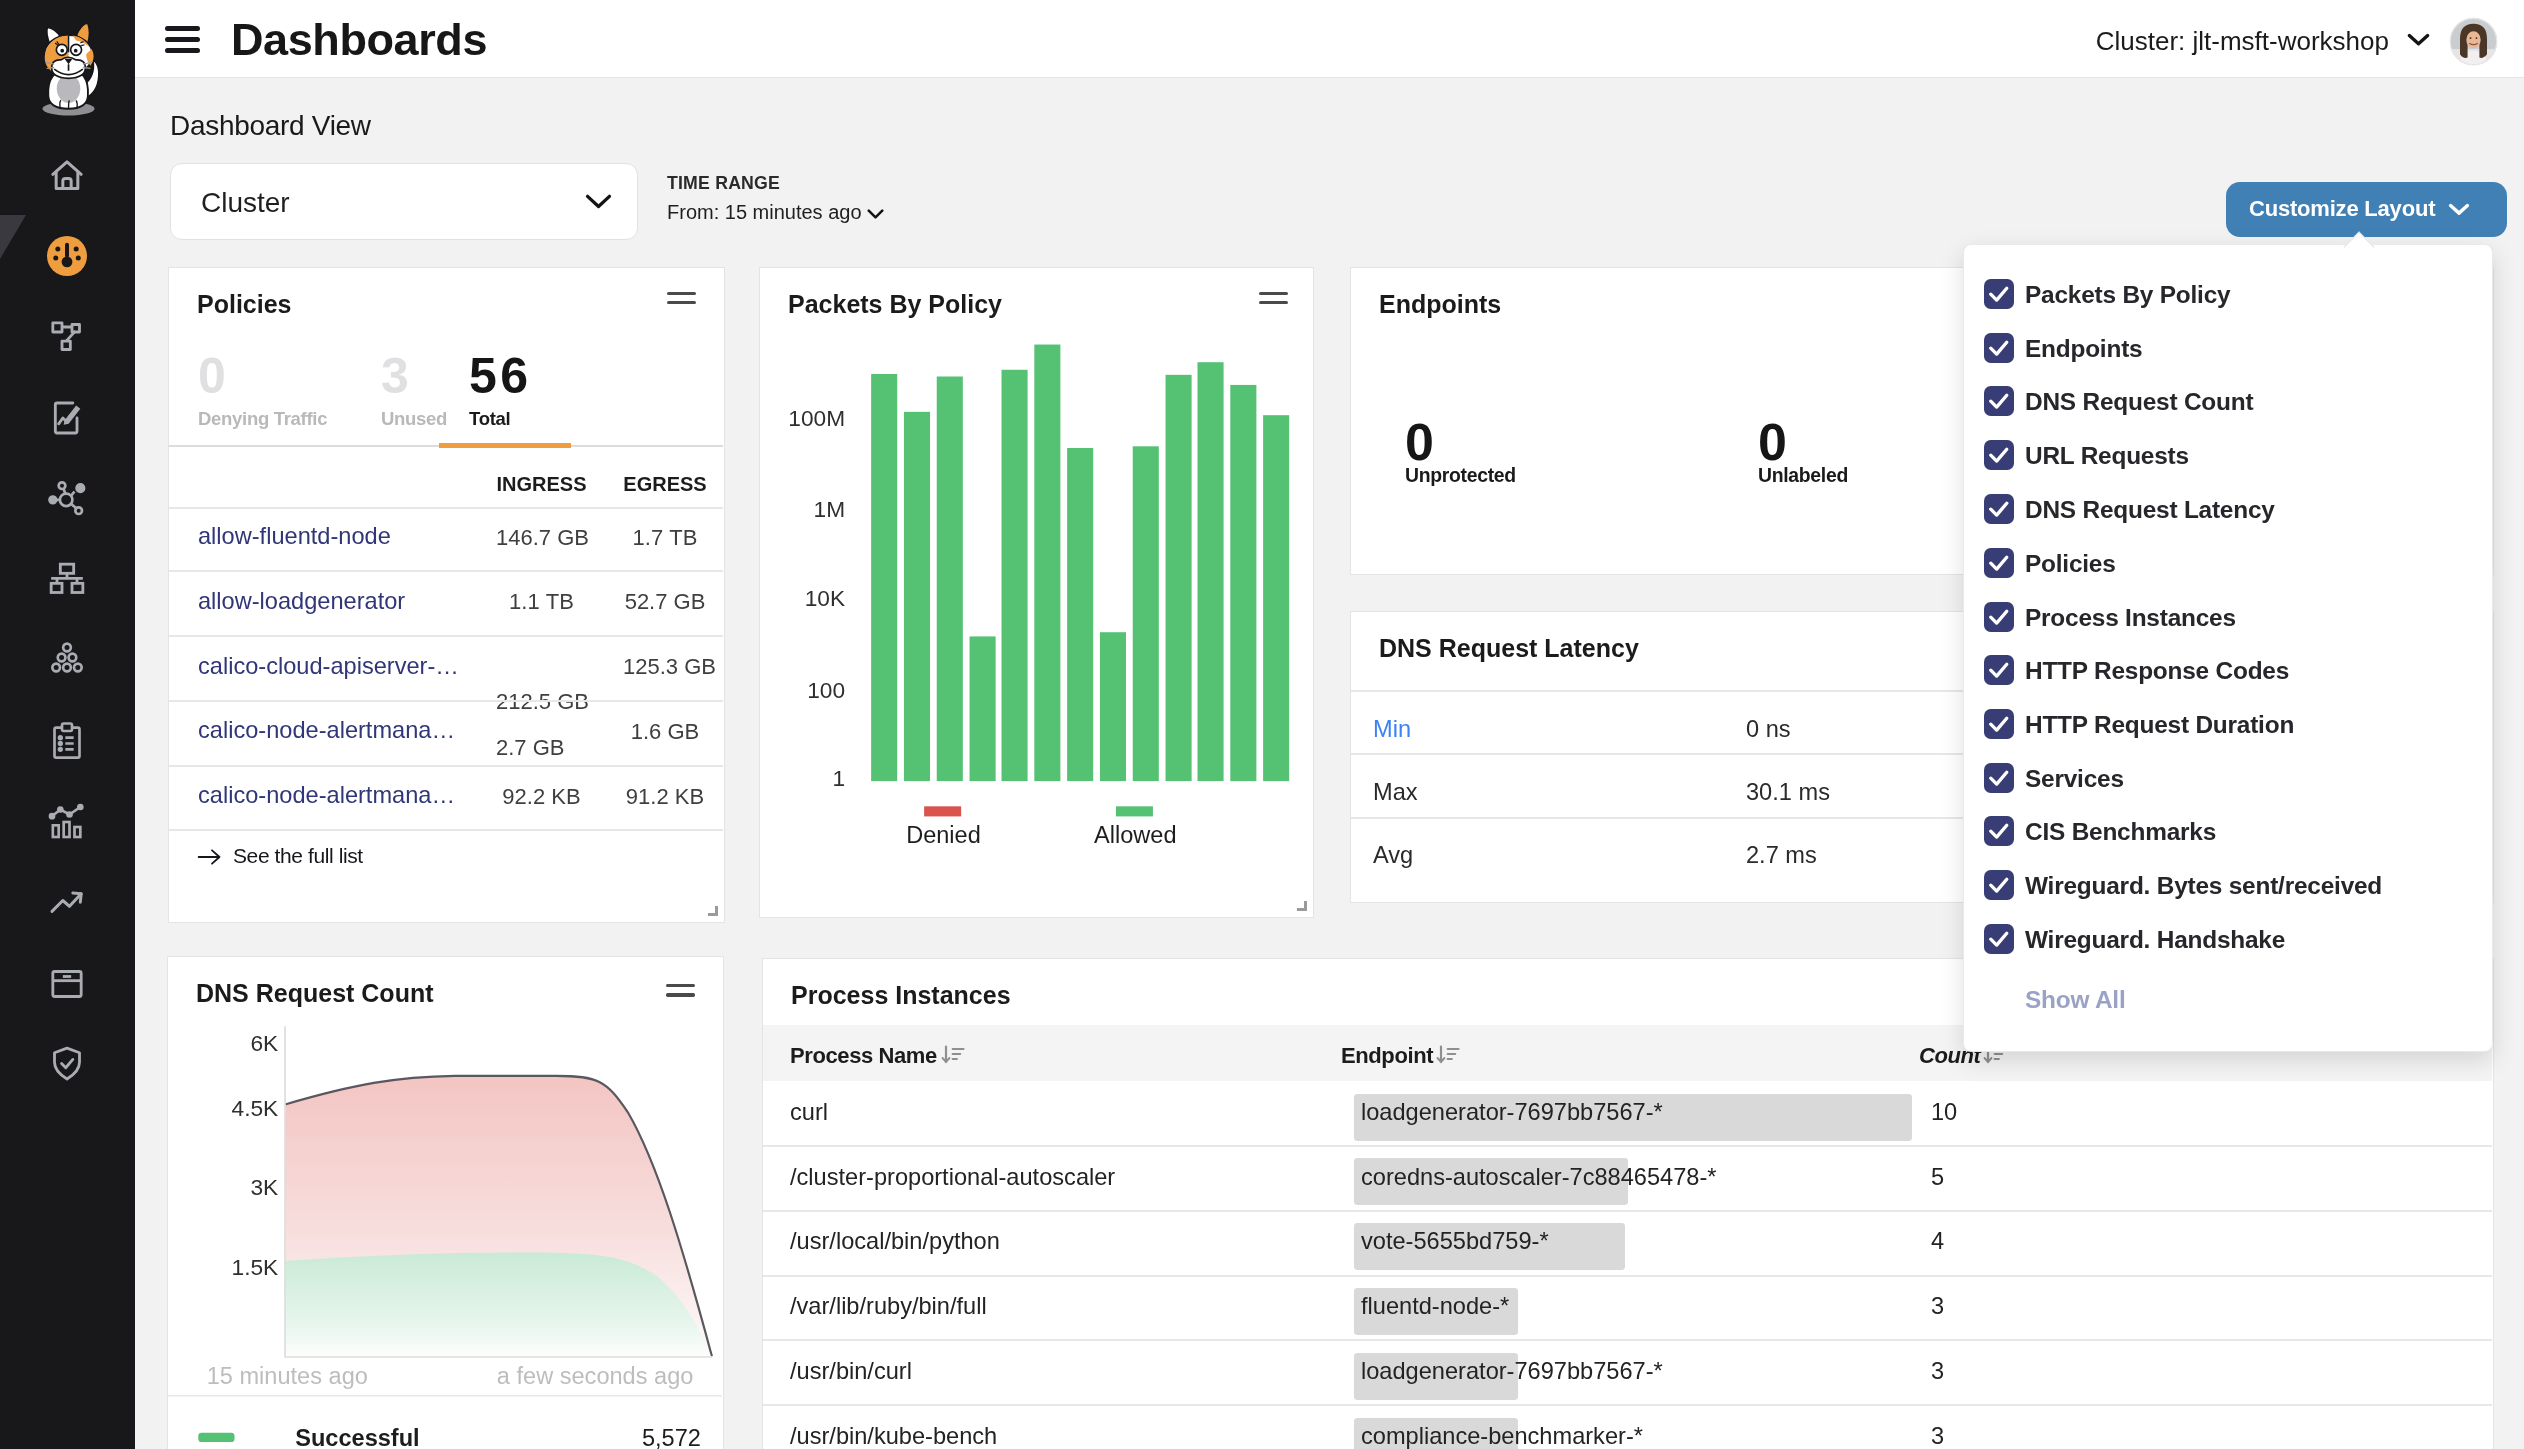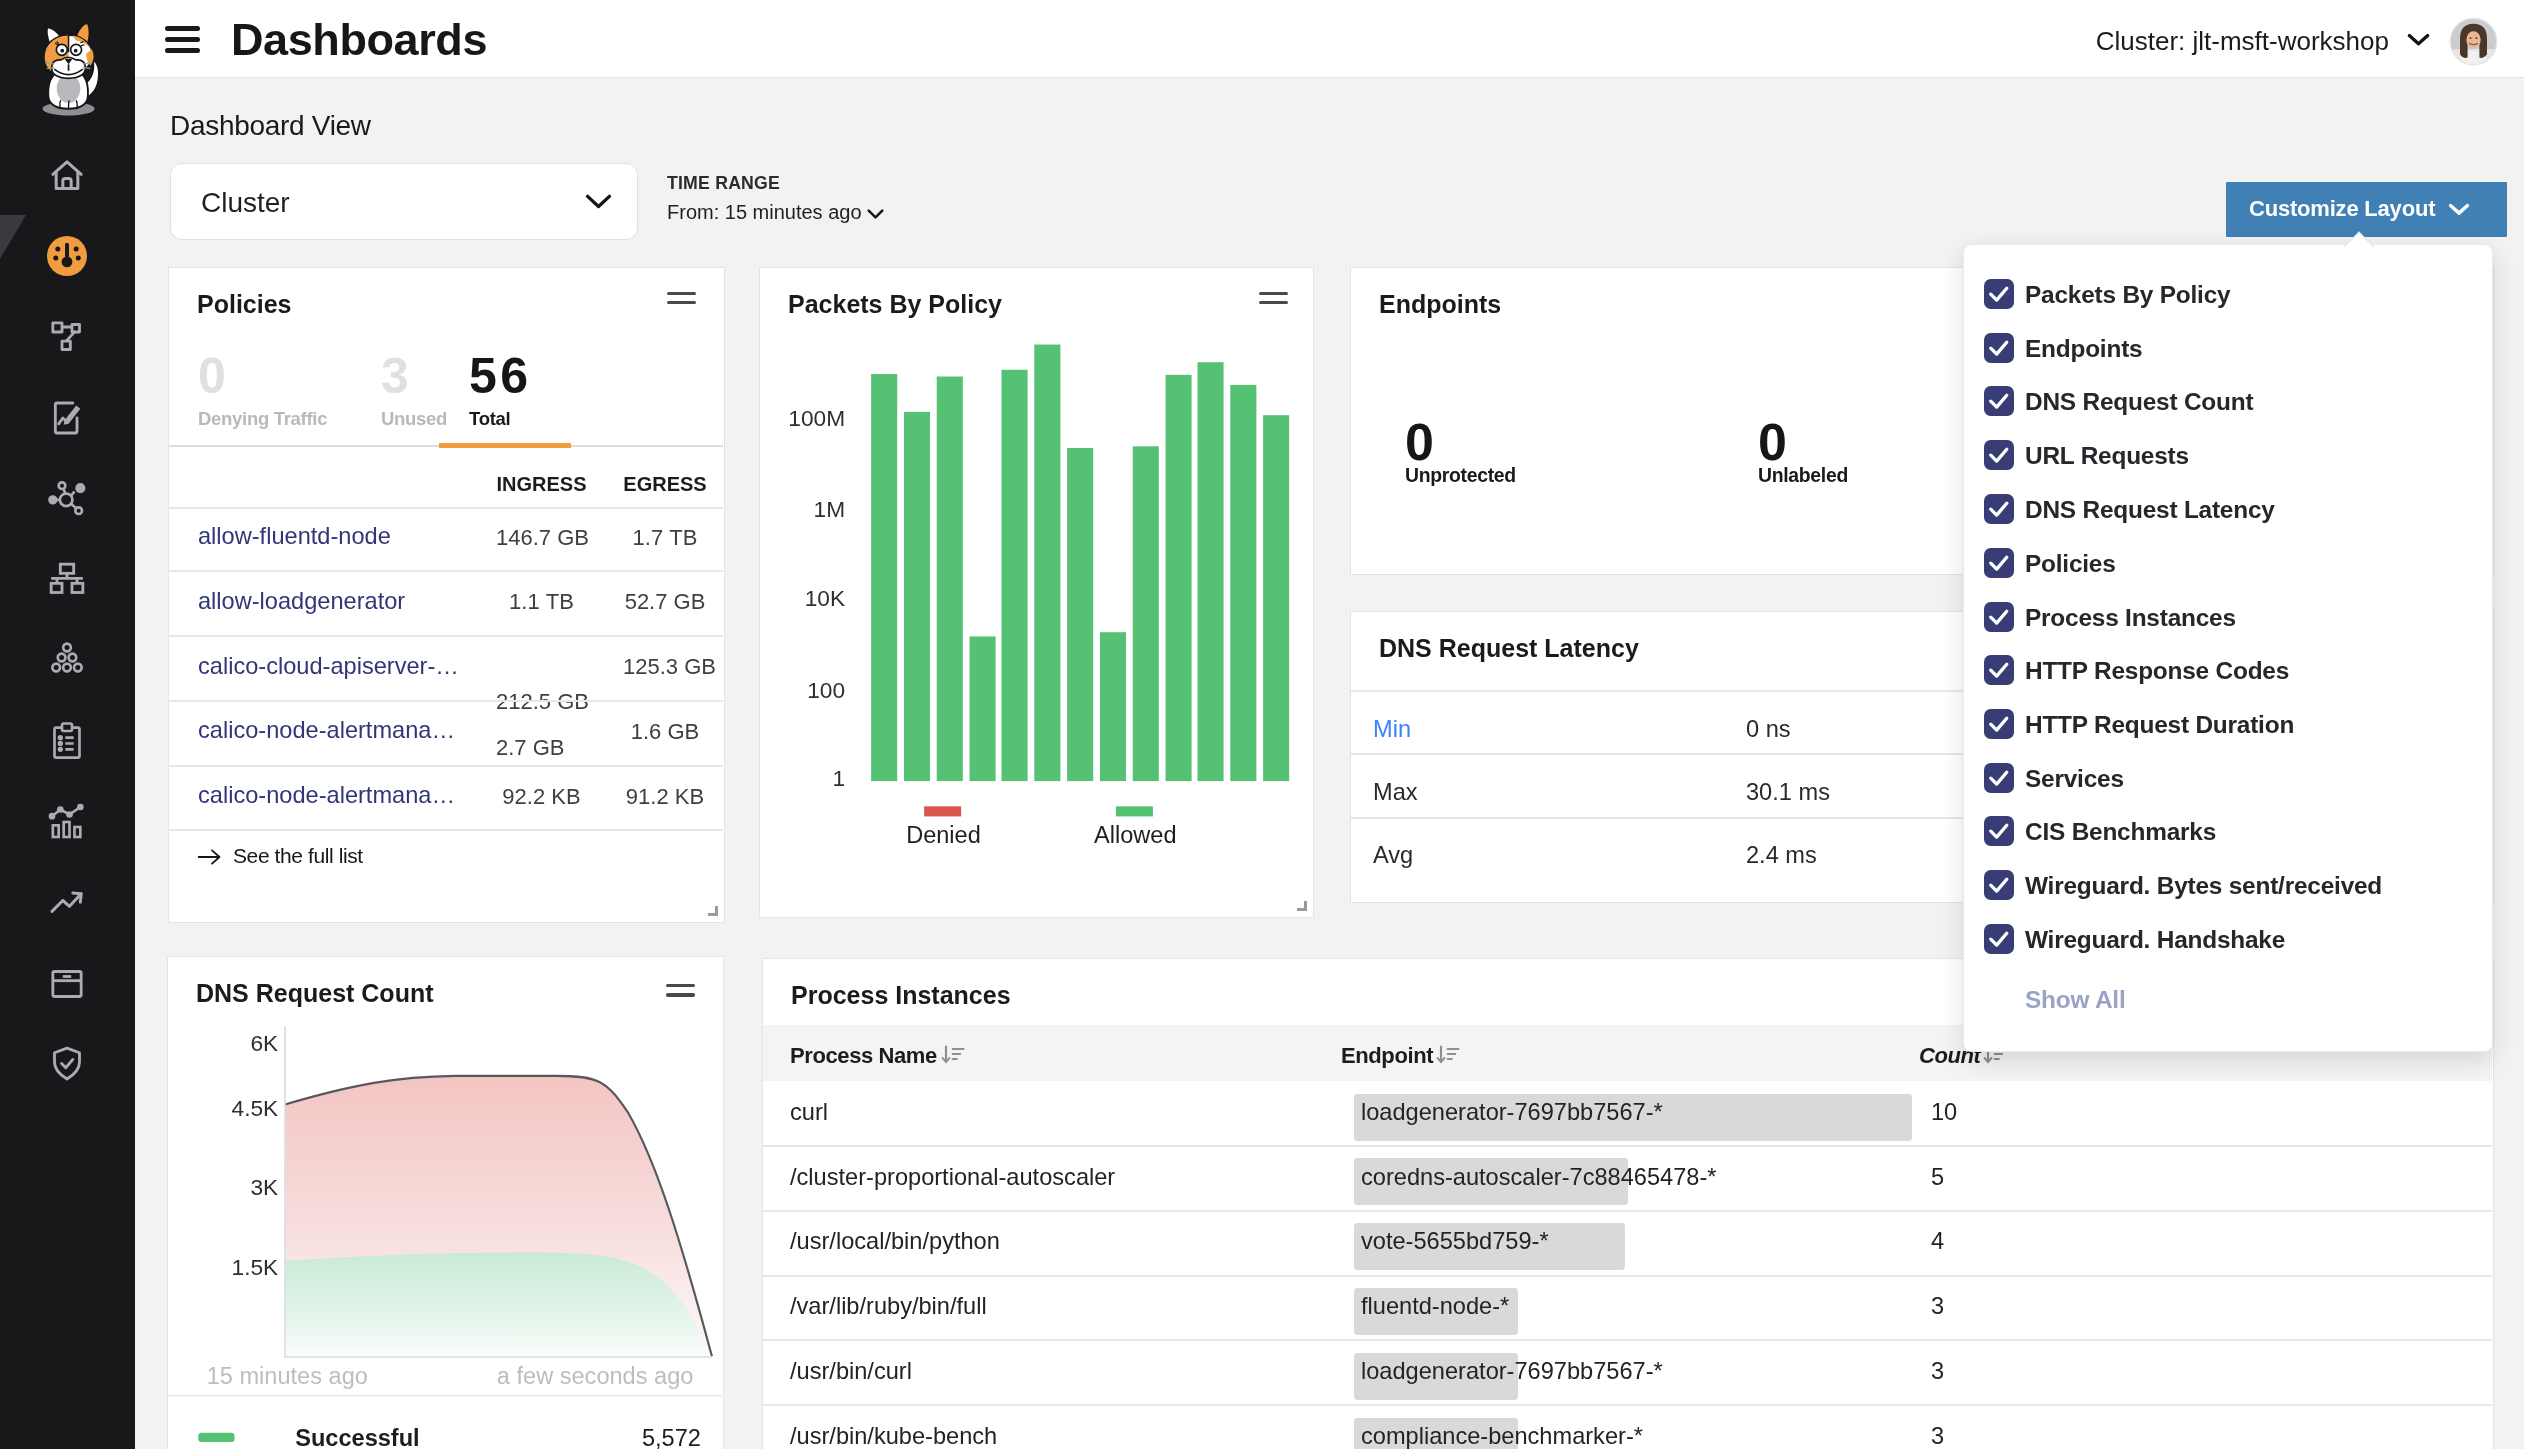--- a/index.html
+++ b/index.html
@@ -190,21 +190,21 @@
       <path d="M4 4 L17 16 L30 4" fill="none" stroke="#141414" stroke-width="4" stroke-linecap="round" stroke-linejoin="round"></path>
     </svg>
 </div>
 
 <div class="t" style="left:667px;top:173px;font-size:17.7px;font-weight:700;color:#2b2b2b;letter-spacing:0.2px;">TIME RANGE</div>
 <div class="t" style="left:667px;top:201px;font-size:20px;color:#1f1f1f;">From: 15 minutes ago</div>
 <svg class="abs" style="left:867px;top:209px;" width="17" height="11" viewBox="0 0 20 13">
     <path d="M2 2 L10 10 L18 2" fill="none" stroke="#141414" stroke-width="3" stroke-linecap="round" stroke-linejoin="round"></path>
   </svg>
 
-<div class="abs" style="left:2226px;top:182px;width:281px;height:55px;background:#4080b4;border-radius:1px;">
+<div class="abs" style="left:2226px;top:182px;width:281px;height:55px;background:#4080b4;border-radius:14px;">
   <div class="t" style="left:23px;top:14.3px;font-size:22px;font-weight:700;color:#fff;letter-spacing:-0.2px;">Customize Layout</div>
   <svg class="abs" style="right:37px;top:21px;" width="22" height="13.5" viewBox="0 0 26 16">
       <path d="M3 3 L13 12 L23 3" fill="none" stroke="#fff" stroke-width="4" stroke-linecap="round" stroke-linejoin="round"></path>
     </svg>
 </div>
 
 <div class="card" style="left:168px;top:267px;width:557px;height:656px;">
   <div class="ctitle">Policies</div>
   <div class="drag" style="right:28px;top:23.6px;"></div>
 
@@ -296,21 +296,21 @@
 <div class="card" style="left:1350px;top:611px;width:1144px;height:292px;">
   <div class="ctitle">DNS Request Latency</div>
   <div class="abs" style="left:0;top:78px;width:1140px;height:1.7px;background:#e7e7e7;"></div>
   <div class="t" style="left:22px;top:104px;font-size:23.6px;color:#3b82f6;">Min</div>
   <div class="t" style="left:395px;top:104px;font-size:23.6px;color:#2a2a2a;">0 ns</div>
   <div class="abs" style="left:0;top:141px;width:1140px;height:1.7px;background:#e7e7e7;"></div>
   <div class="t" style="left:22px;top:167px;font-size:23.6px;color:#2a2a2a;">Max</div>
   <div class="t" style="left:395px;top:167px;font-size:23.6px;color:#2a2a2a;">30.1 ms</div>
   <div class="abs" style="left:0;top:205px;width:1140px;height:1.7px;background:#e7e7e7;"></div>
   <div class="t" style="left:22px;top:230px;font-size:23.6px;color:#2a2a2a;">Avg</div>
-  <div class="t" style="left:395px;top:230px;font-size:23.6px;color:#2a2a2a;">2.4 ms</div>
+  <div class="t" style="left:395px;top:230px;font-size:23.6px;color:#2a2a2a;">2.7 ms</div>
 </div>
 
 <div class="card" style="left:167px;top:956px;width:557px;height:505px;">
   <div class="ctitle">DNS Request Count</div>
   <div class="drag" style="right:28px;top:27px;"></div>
   <svg class="abs" style="left:0;top:0;" width="554" height="502" viewBox="0 0 658 596">
     <defs>
       <linearGradient id="gpink" x1="0" y1="0" x2="0" y2="1">
         <stop offset="0" stop-color="#f3c5c3"></stop>
         <stop offset="0.55" stop-color="#f7dedd"></stop>

